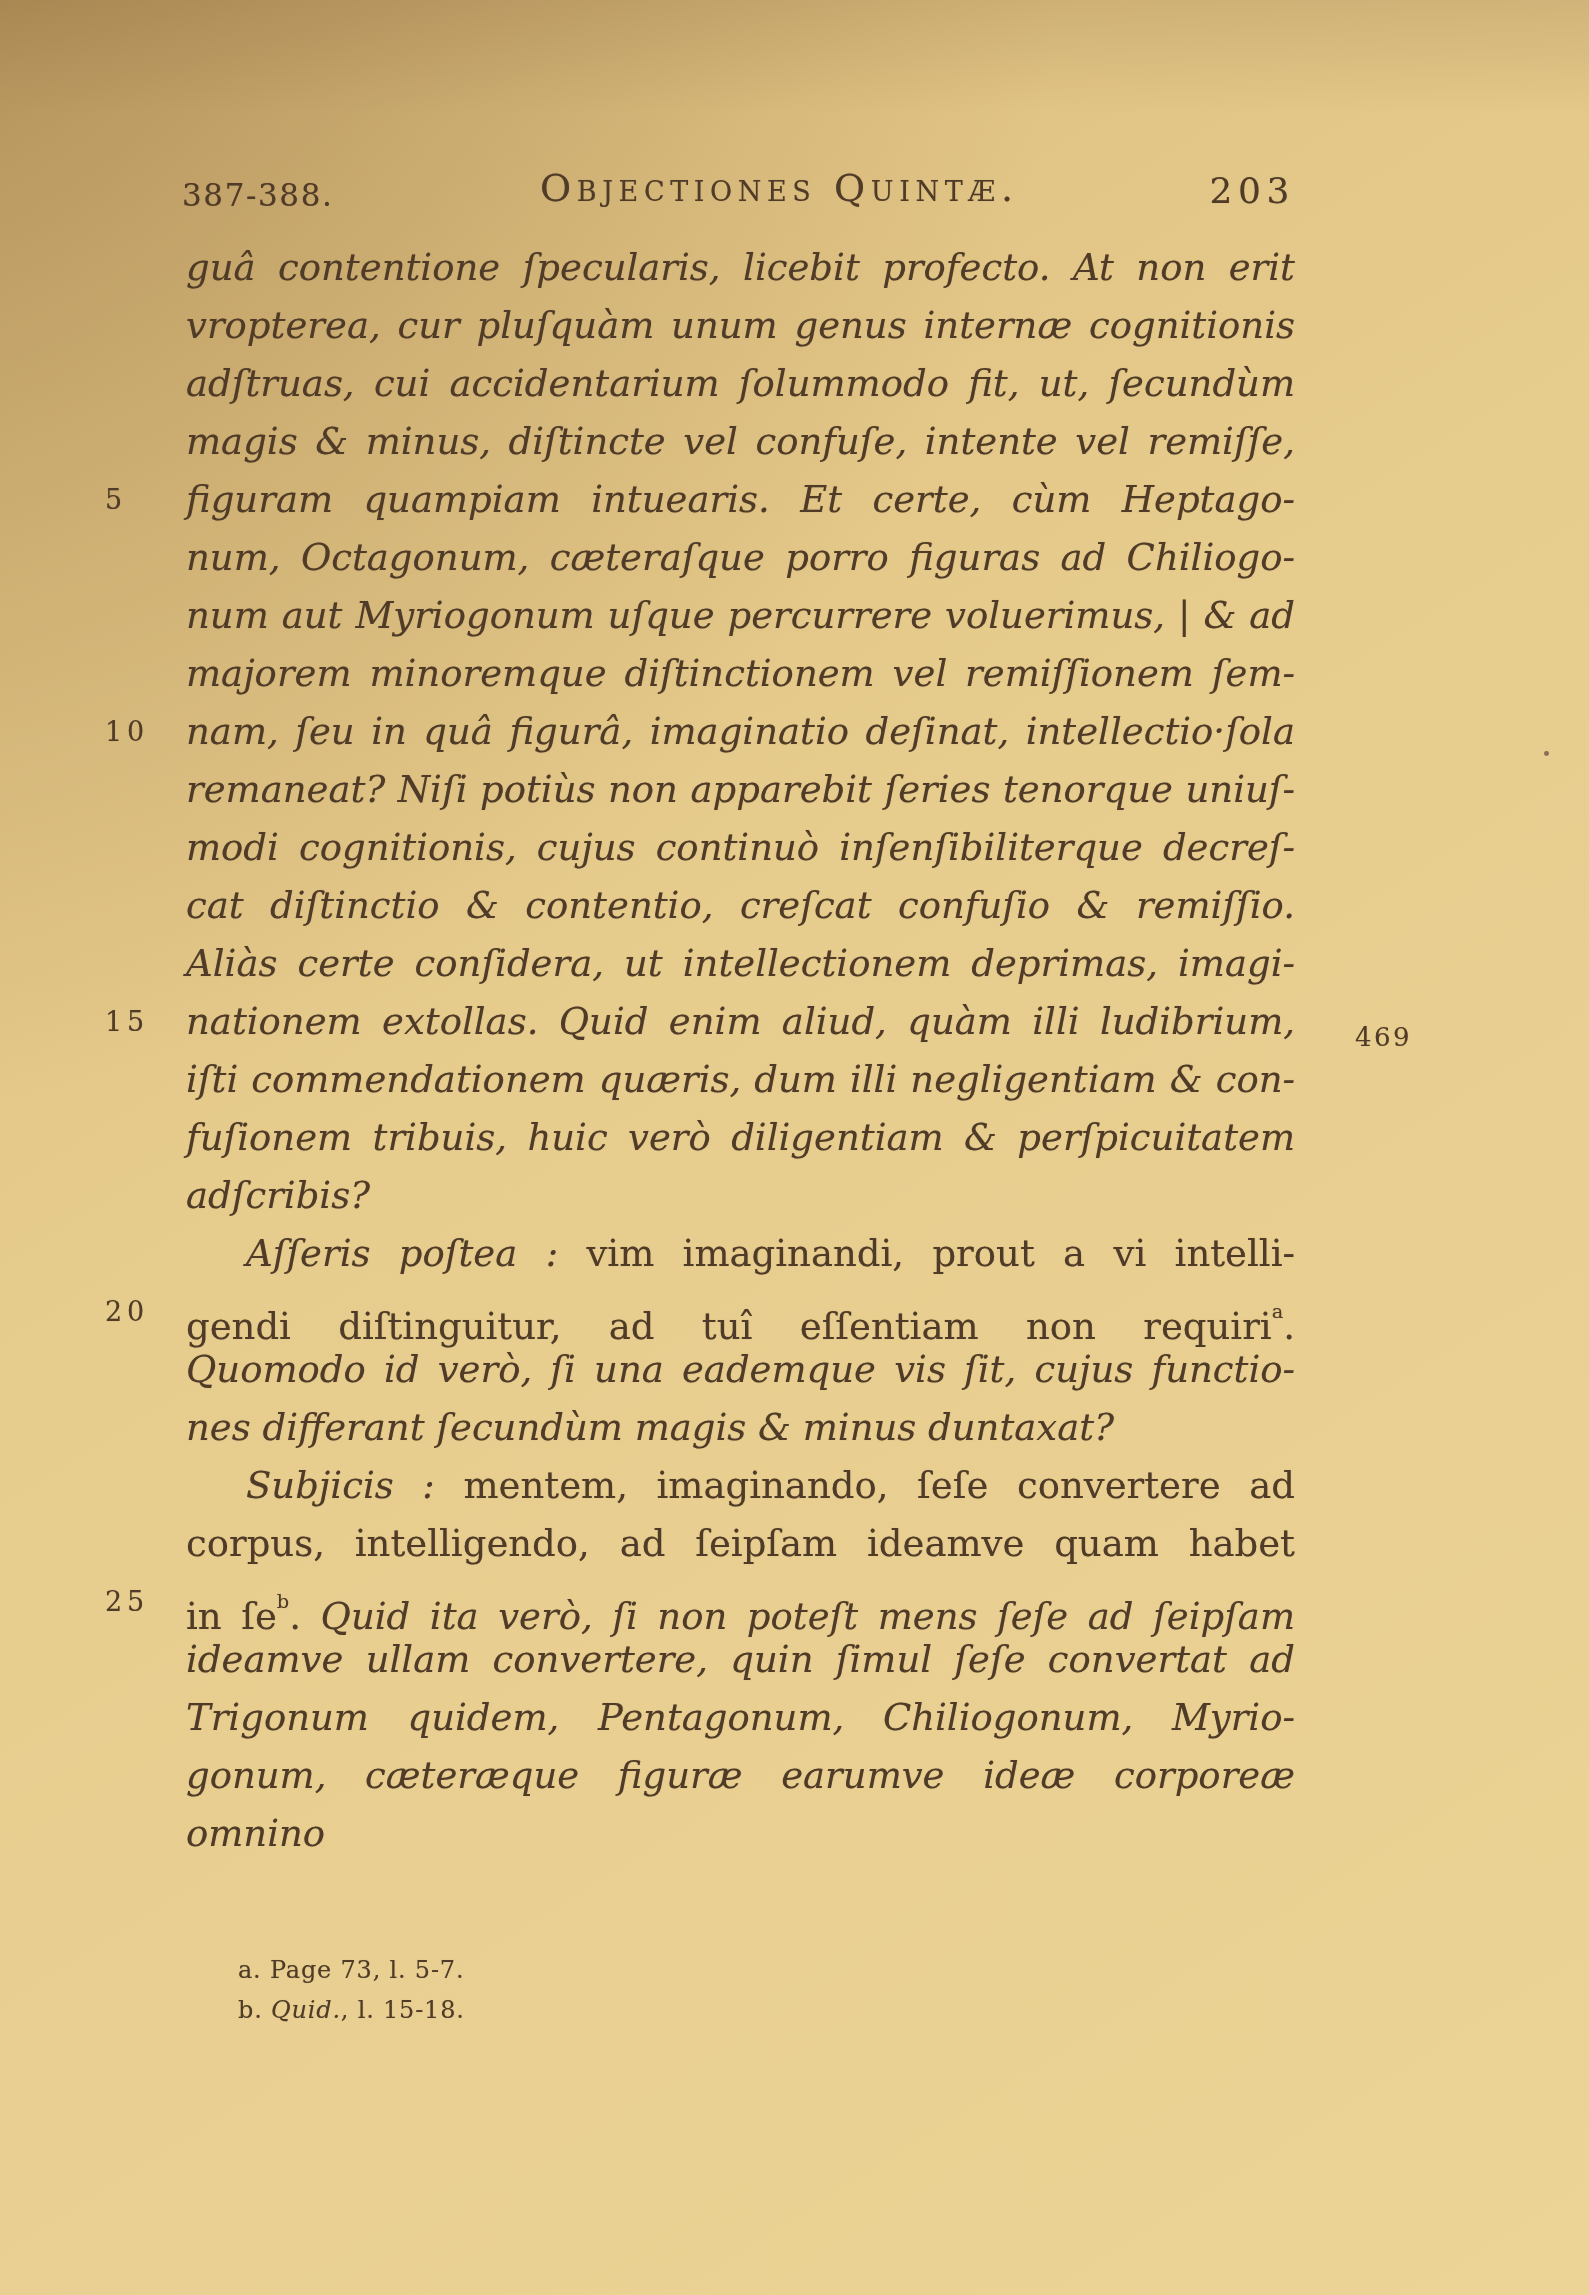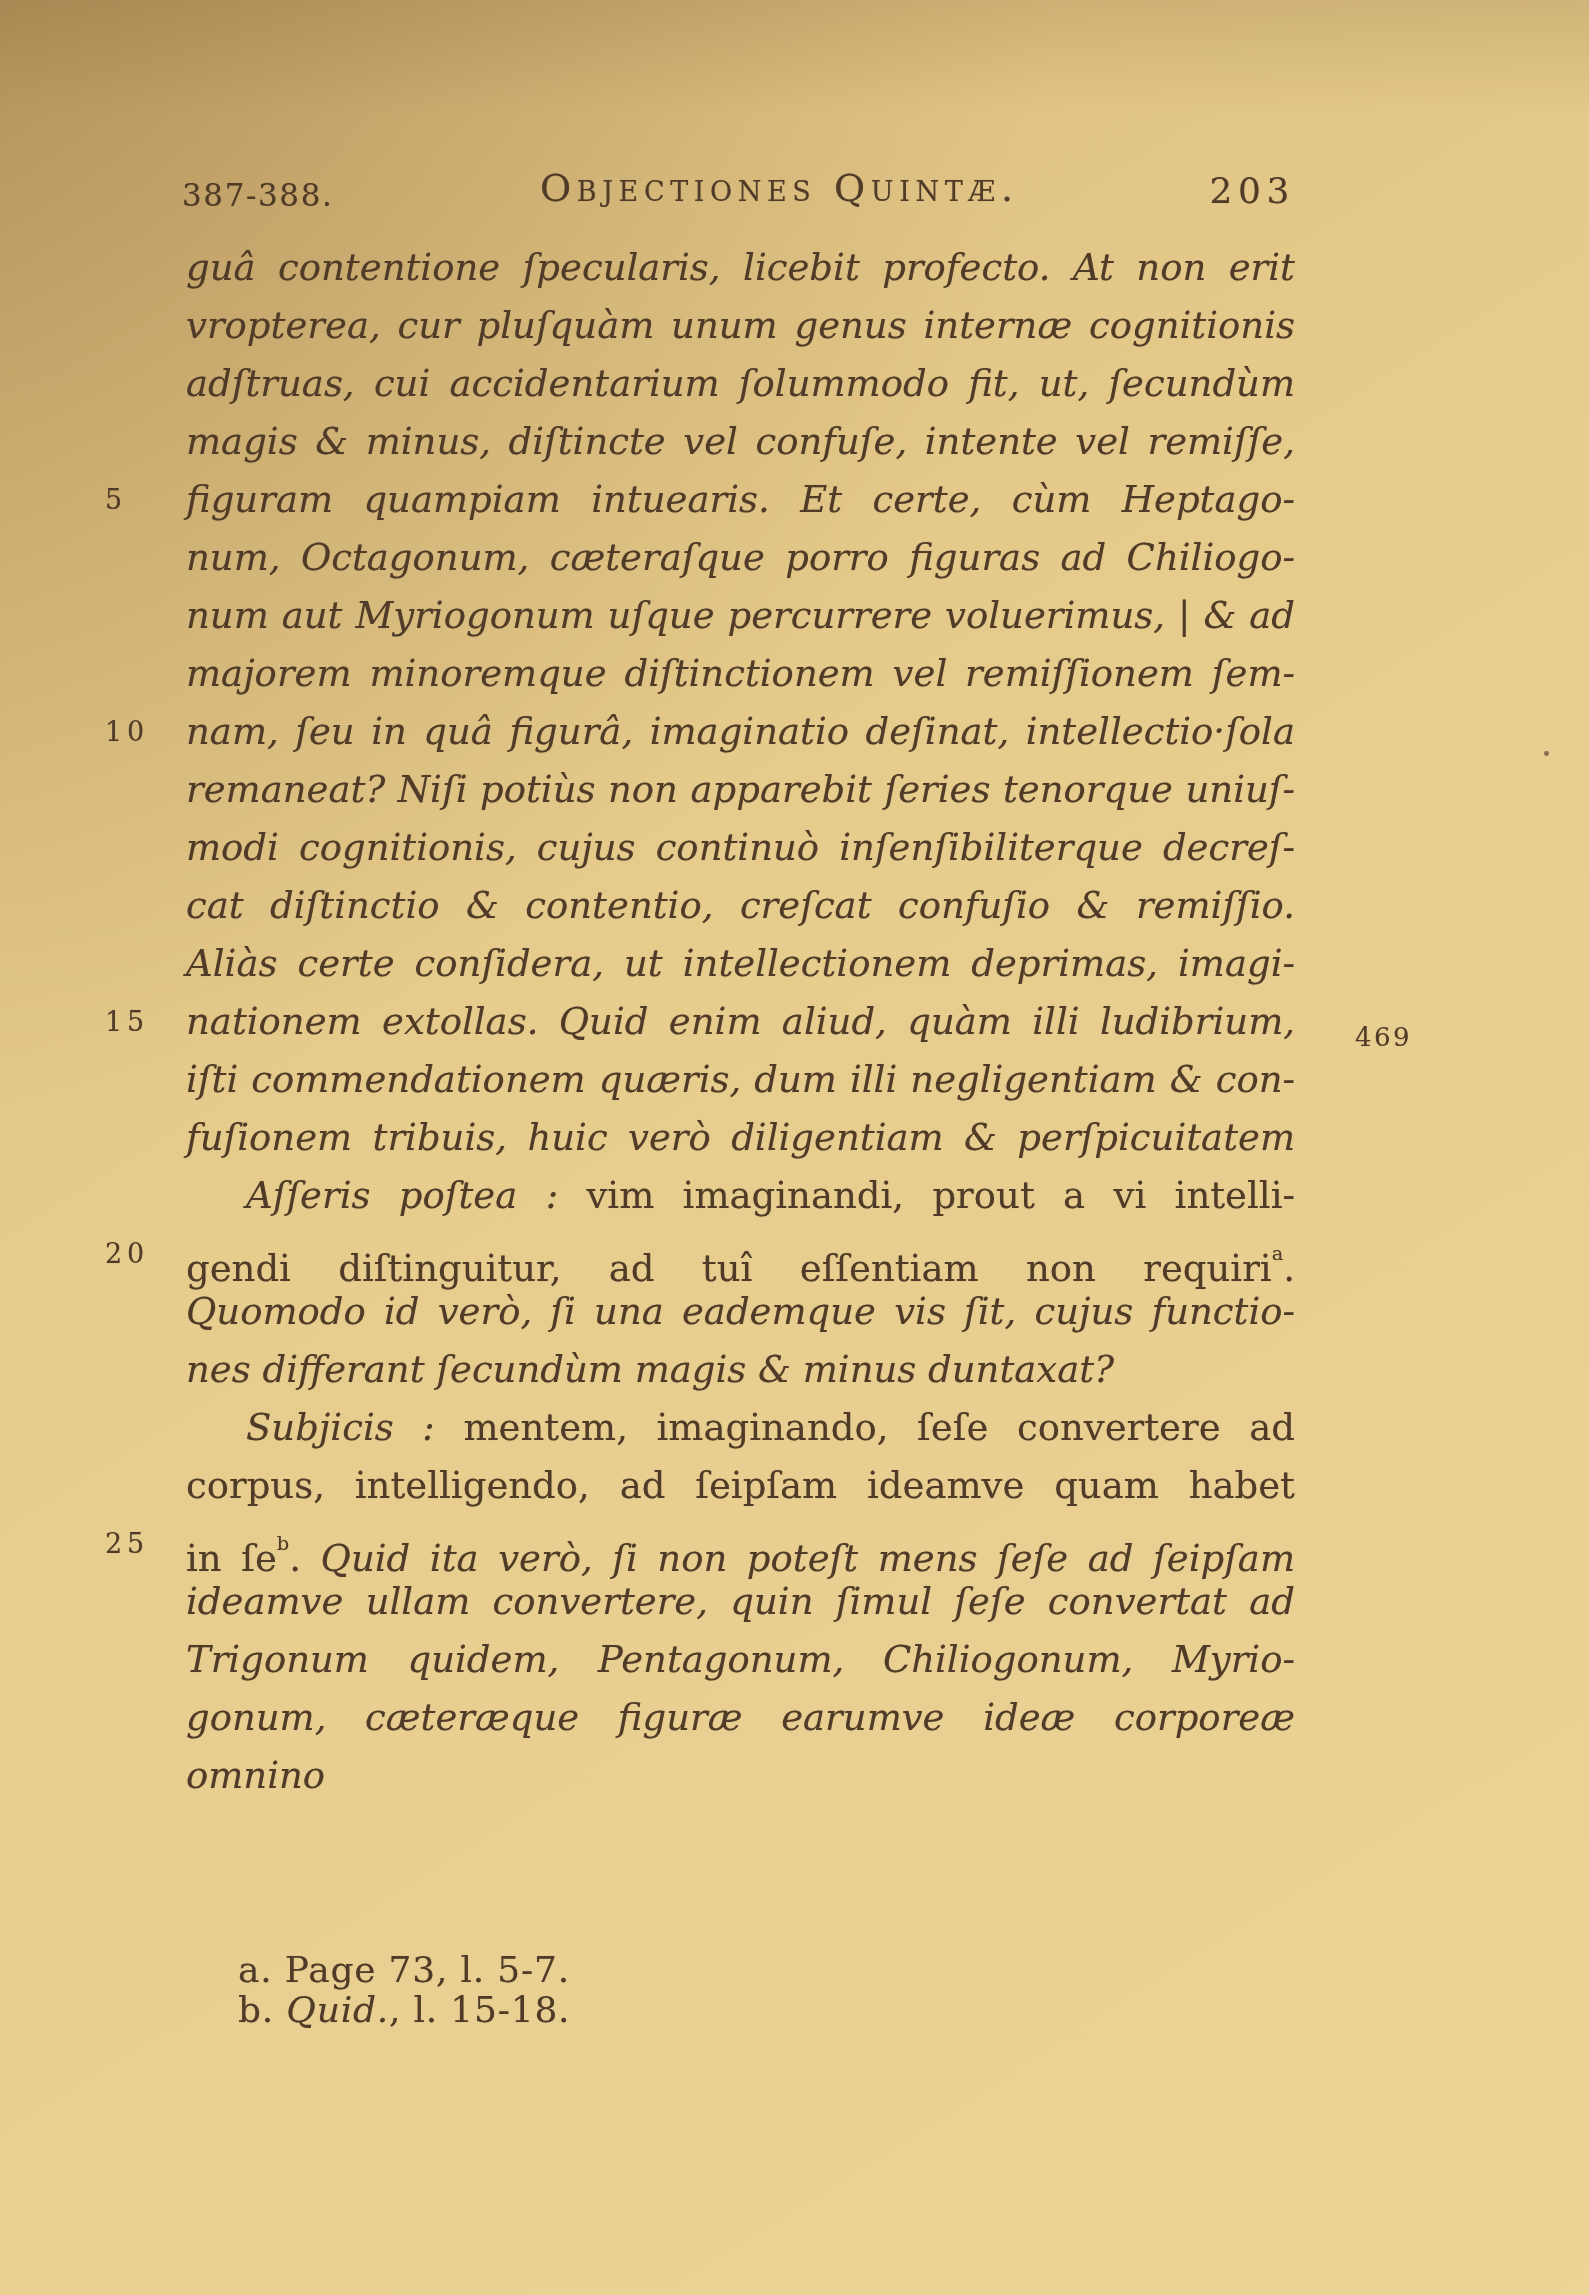--- a/index.html
+++ b/index.html
@@ -55,21 +55,21 @@
     font-size: 27px; letter-spacing: 4.8px; line-height: 58px;
   }
   .rnum {
     position: absolute; left: calc(100% + 40px); top: 15px;
     font-style: normal; font-size: 26px; letter-spacing: 2.4px; line-height: 58px; margin-left: 20px;
   }
 
   
   .footnotes {
     position: absolute; left: 238px; top: 1950px;
-    font-size: 36px; line-height: 40px; letter-spacing: 0.8px;
+    font-size: 24px; line-height: 40px; letter-spacing: 0.8px;
   }
   .footnote { white-space: nowrap; }
 
   
   .speck {
     position: absolute; left: 1544px; top: 751px;
     width: 4.8px; height: 4.8px; border-radius: 50%;
     background: #8d6c53;
   }
 </style>
@@ -94,20 +94,21 @@
       <div class="line"><span class="s-i">num aut Myriogonum uſque percurrere voluerimus, | &amp; ad</span></div>
       <div class="line"><span class="s-i">majorem minoremque diſtinctionem vel remiſſionem ſem-</span></div>
       <div class="line"><span class="mnum">10</span><span class="s-i">nam, ſeu in quâ figurâ, imaginatio deſinat, intellectio·ſola</span></div>
       <div class="line"><span class="s-i">remaneat? Niſi potiùs non apparebit ſeries tenorque uniuſ-</span></div>
       <div class="line"><span class="s-i">modi cognitionis, cujus continuò inſenſibiliterque decreſ-</span></div>
       <div class="line"><span class="s-i">cat diſtinctio &amp; contentio, creſcat confuſio &amp; remiſſio.</span></div>
       <div class="line"><span class="s-i">Aliàs certe conſidera, ut intellectionem deprimas, imagi-</span></div>
       <div class="line"><span class="mnum">15</span><span class="rnum">469</span><span class="s-i">nationem extollas. Quid enim aliud, quàm illi ludibrium,</span></div>
       <div class="line"><span class="s-i">iſti commendationem quæris, dum illi negligentiam &amp; con-</span></div>
       <div class="line"><span class="s-i">fuſionem tribuis, huic verò diligentiam &amp; perſpicuitatem</span></div>
+      <div class="line end"><span class="s-i">adſcribis?</span></div>
       <div class="line indent"><span class="s-i">Aſſeris poſtea :</span><span class="s-r"> vim imaginandi, prout a vi intelli-</span></div>
       <div class="line"><span class="mnum">20</span><span class="s-r">gendi diſtinguitur, ad tuî eſſentiam non requiri</span><span class="s-sup">a</span><span class="s-r">.</span></div>
       <div class="line"><span class="s-i">Quomodo id verò, ſi una eademque vis ſit, cujus functio-</span></div>
       <div class="line end"><span class="s-i">nes differant ſecundùm magis &amp; minus duntaxat?</span></div>
       <div class="line indent"><span class="s-i">Subjicis :</span><span class="s-r"> mentem, imaginando, ſeſe convertere ad</span></div>
       <div class="line"><span class="s-r">corpus, intelligendo, ad ſeipſam ideamve quam habet</span></div>
       <div class="line"><span class="mnum">25</span><span class="s-r">in ſe</span><span class="s-sup">b</span><span class="s-r">. </span><span class="s-i">Quid ita verò, ſi non poteſt mens ſeſe ad ſeipſam</span></div>
       <div class="line"><span class="s-i">ideamve ullam convertere, quin ſimul ſeſe convertat ad</span></div>
       <div class="line"><span class="s-i">Trigonum quidem, Pentagonum, Chiliogonum, Myrio-</span></div>
       <div class="line"><span class="s-i">gonum, cæteræque figuræ earumve ideæ corporeæ omnino</span></div>

